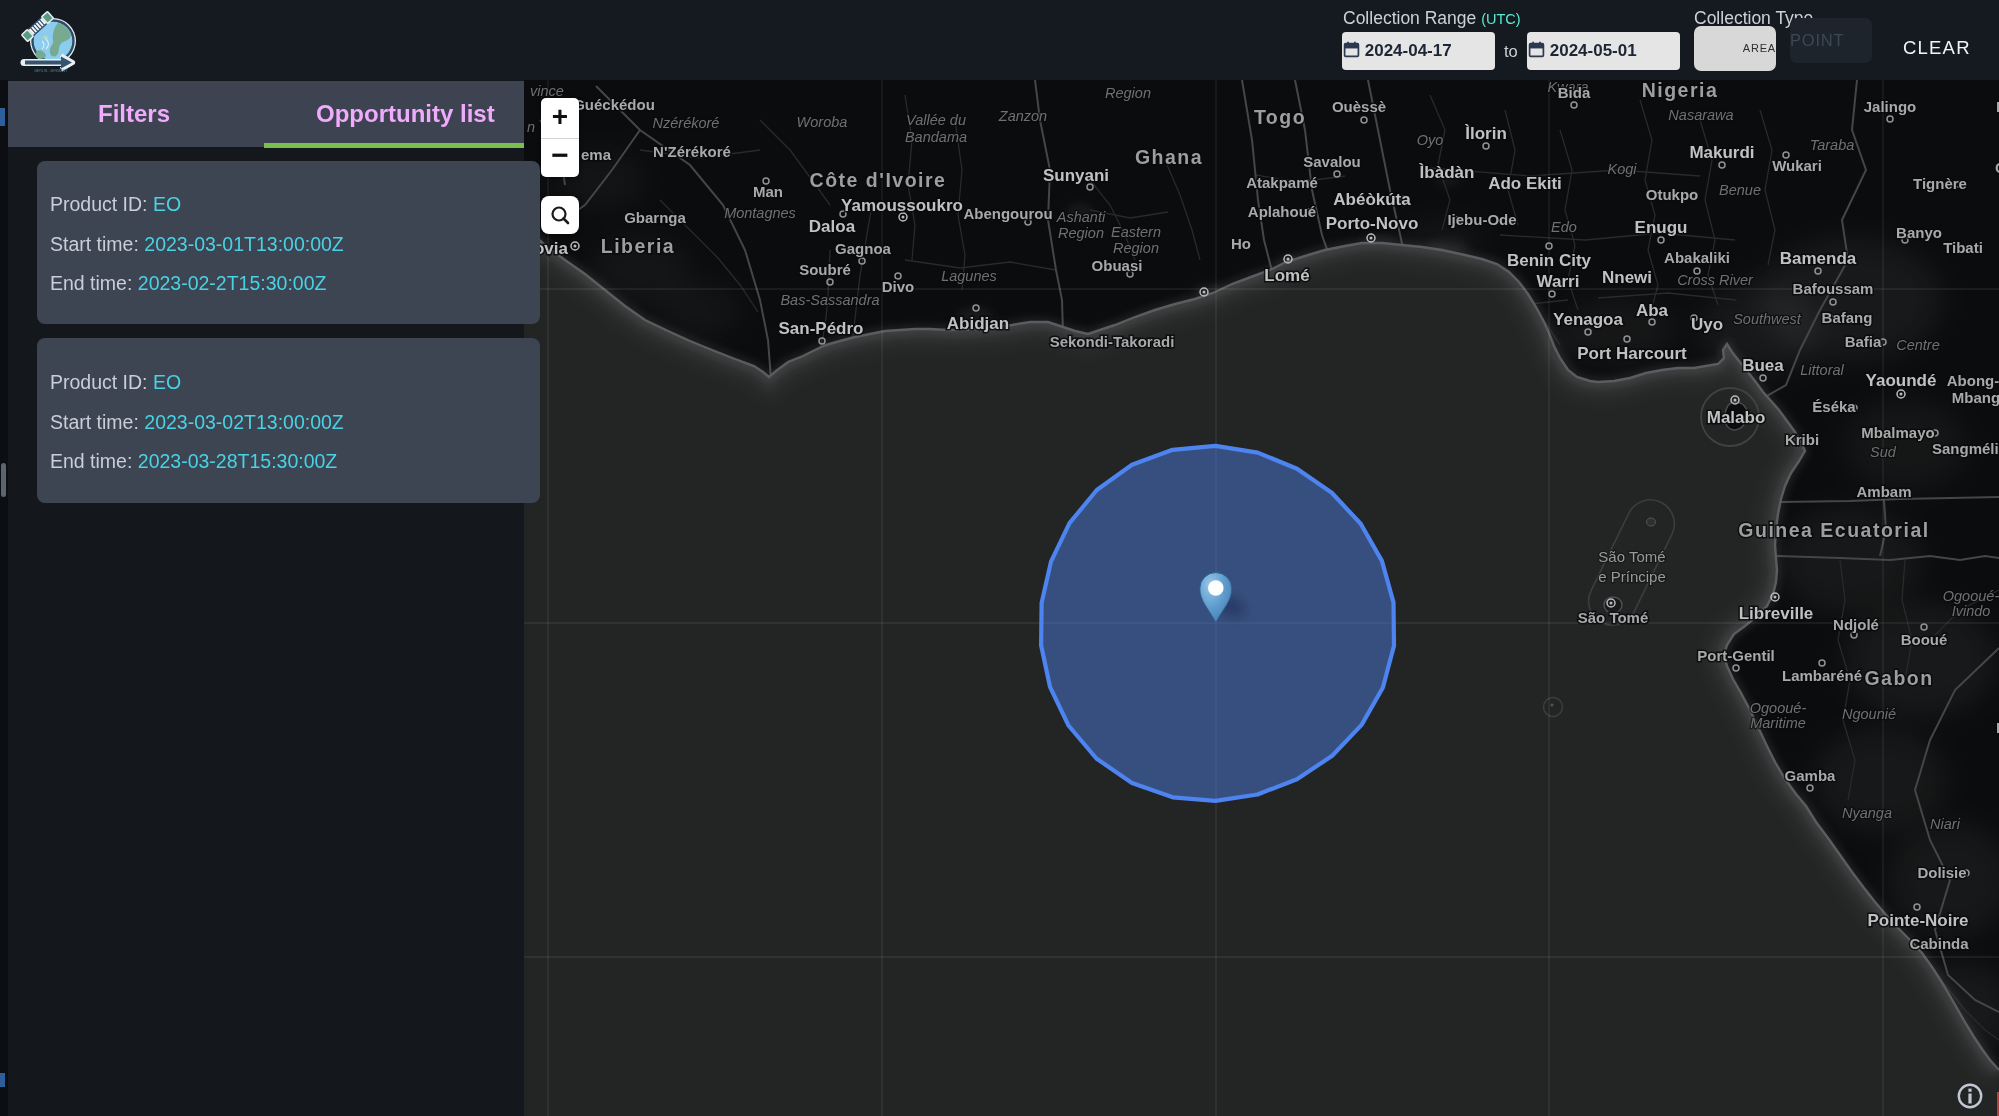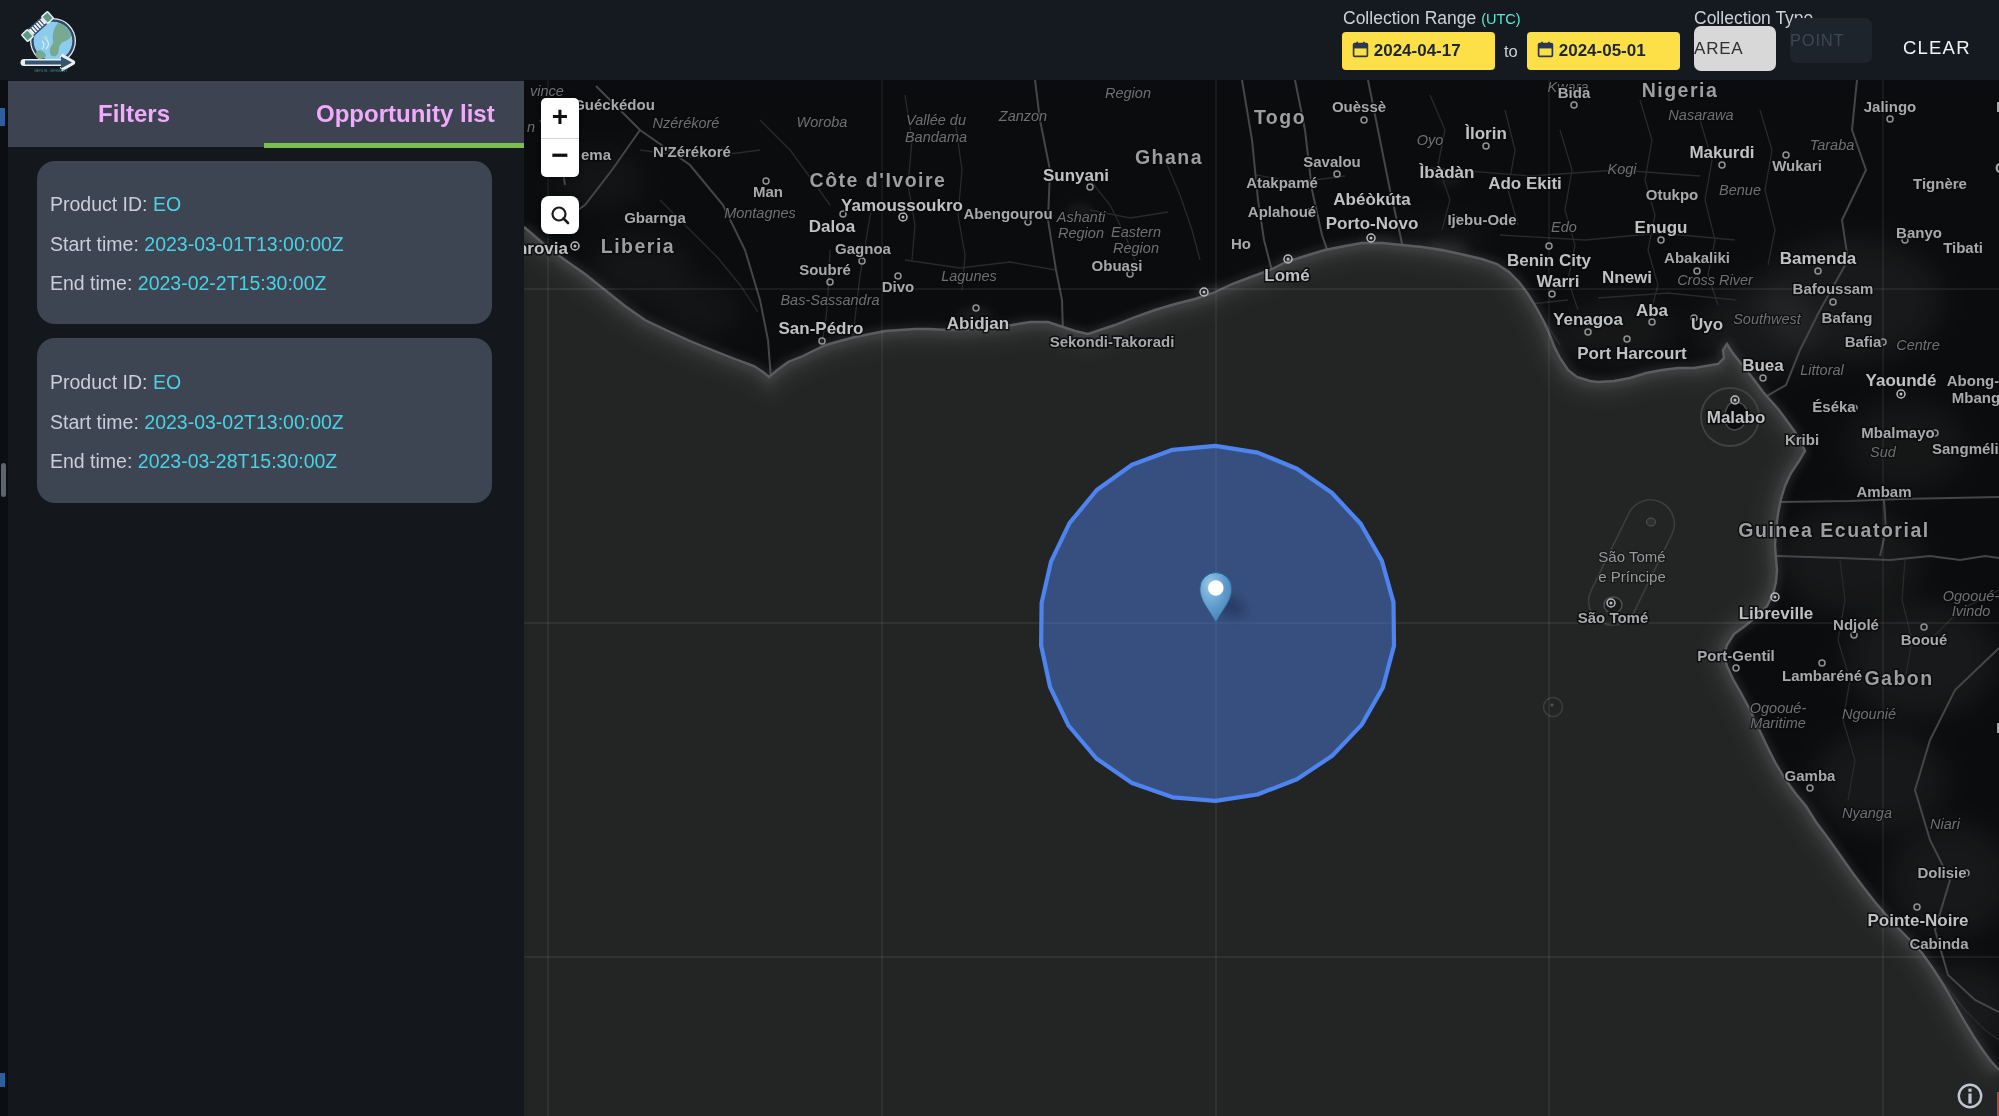--- a/index.html
+++ b/index.html
@@ -3,31 +3,31 @@
 <style>
 *{margin:0;padding:0;box-sizing:border-box}
 html,body{width:1999px;height:1116px;overflow:hidden;background:#0c0e10;font-family:"Liberation Sans",sans-serif}
 #root{position:relative;width:1999px;height:1116px}
 .abs{position:absolute}
 
 #header{left:0;top:0;width:1999px;height:80px;background:#151a21}
 #title{left:89px;top:26px;font-size:25px;font-weight:bold;color:#8f97aa;letter-spacing:0.2px}
 .hlbl{font-size:17.5px;color:#ccd1d9}
 .hlbl small{font-size:14.5px;color:#5eead4}
-.inp{top:32px;width:153px;height:38px;background:#fde047;border-radius:4px;color:#1d2634;font-size:17px;font-weight:bold;line-height:38px;padding-left:10px;white-space:nowrap}
-#areaBtn{left:1694px;top:26px;width:82px;height:45px;background:#d8d8d8;border-radius:7px;color:#2f2f2f;font-size:17px;letter-spacing:0.8px;text-align:left;line-height:45px}
+.inp{top:32px;width:153px;height:38px;background:#e5e5e5;border-radius:4px;color:#1d2634;font-size:17px;font-weight:bold;line-height:38px;padding-left:1px;white-space:nowrap}
+#areaBtn{left:1694px;top:26px;width:82px;height:45px;background:#d8d8d8;border-radius:7px;color:#2f2f2f;font-size:11px;letter-spacing:0.8px;text-align:right;line-height:45px}
 #pointBtn{left:1790px;top:18px;width:82px;height:45px;background:#1d242c;border-radius:7px;color:#3c4754;font-size:16.5px;letter-spacing:0.8px;text-align:left;line-height:45px}
 #clear{left:1903px;top:37px;font-size:18.5px;color:#f2f3f4;letter-spacing:1.2px}
 
 #leftstrip{left:0;top:80px;width:8px;height:1036px;background:#0c0e11}
 #sidebar{left:8px;top:80px;width:516px;height:1036px;background:#14171c}
 #tabs{left:0;top:1px;width:516px;height:66px;background:#3d4350}
 .tab{top:19px;font-size:24px;font-weight:bold;color:#f0abfc}
 #underline{left:256px;top:62px;width:260px;height:5px;background:#79bf50}
-.card{left:29px;width:455px;background:#3d4452;border-radius:18px}
+.card{left:29px;width:503px;background:#3d4452;border-radius:8px}
 .crow{left:13px;font-size:19.5px;color:#c9ced8;white-space:nowrap}
 .cy{color:#49d2e4}
 
 #map{left:524px;top:80px;width:1589px;height:1036px;background:#232424;overflow:hidden}
 text{font-family:"Liberation Sans",sans-serif}
 .ctry{font-size:19.5px;font-weight:bold;fill:#9c9ea0;letter-spacing:1.5px;paint-order:stroke;stroke:rgba(10,11,12,0.85);stroke-width:3px}
 .cap{font-size:17px;font-weight:bold;fill:#bfc1c3;paint-order:stroke;stroke:rgba(10,11,12,0.85);stroke-width:3px}
 .city{font-size:15px;font-weight:bold;fill:#a7a9ab;paint-order:stroke;stroke:rgba(10,11,12,0.85);stroke-width:3px}
 .reg{font-size:14.5px;font-style:italic;fill:#6e7072;paint-order:stroke;stroke:rgba(10,11,12,0.7);stroke-width:2.5px}
 .regc{font-size:15px;fill:#97999b;paint-order:stroke;stroke:rgba(20,21,22,0.7);stroke-width:2.5px}

